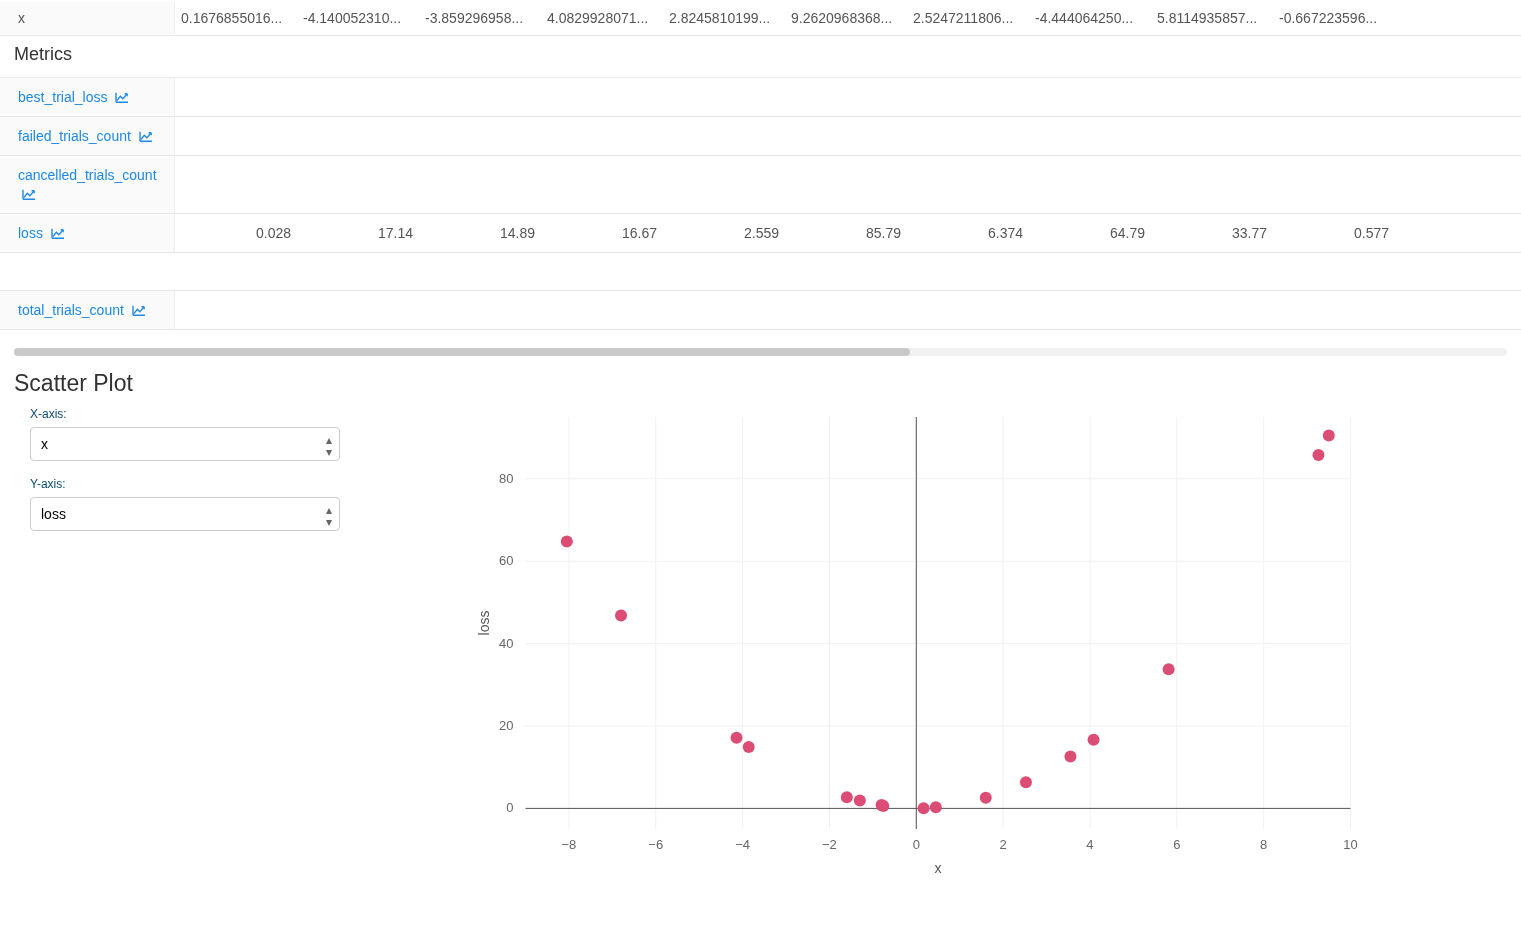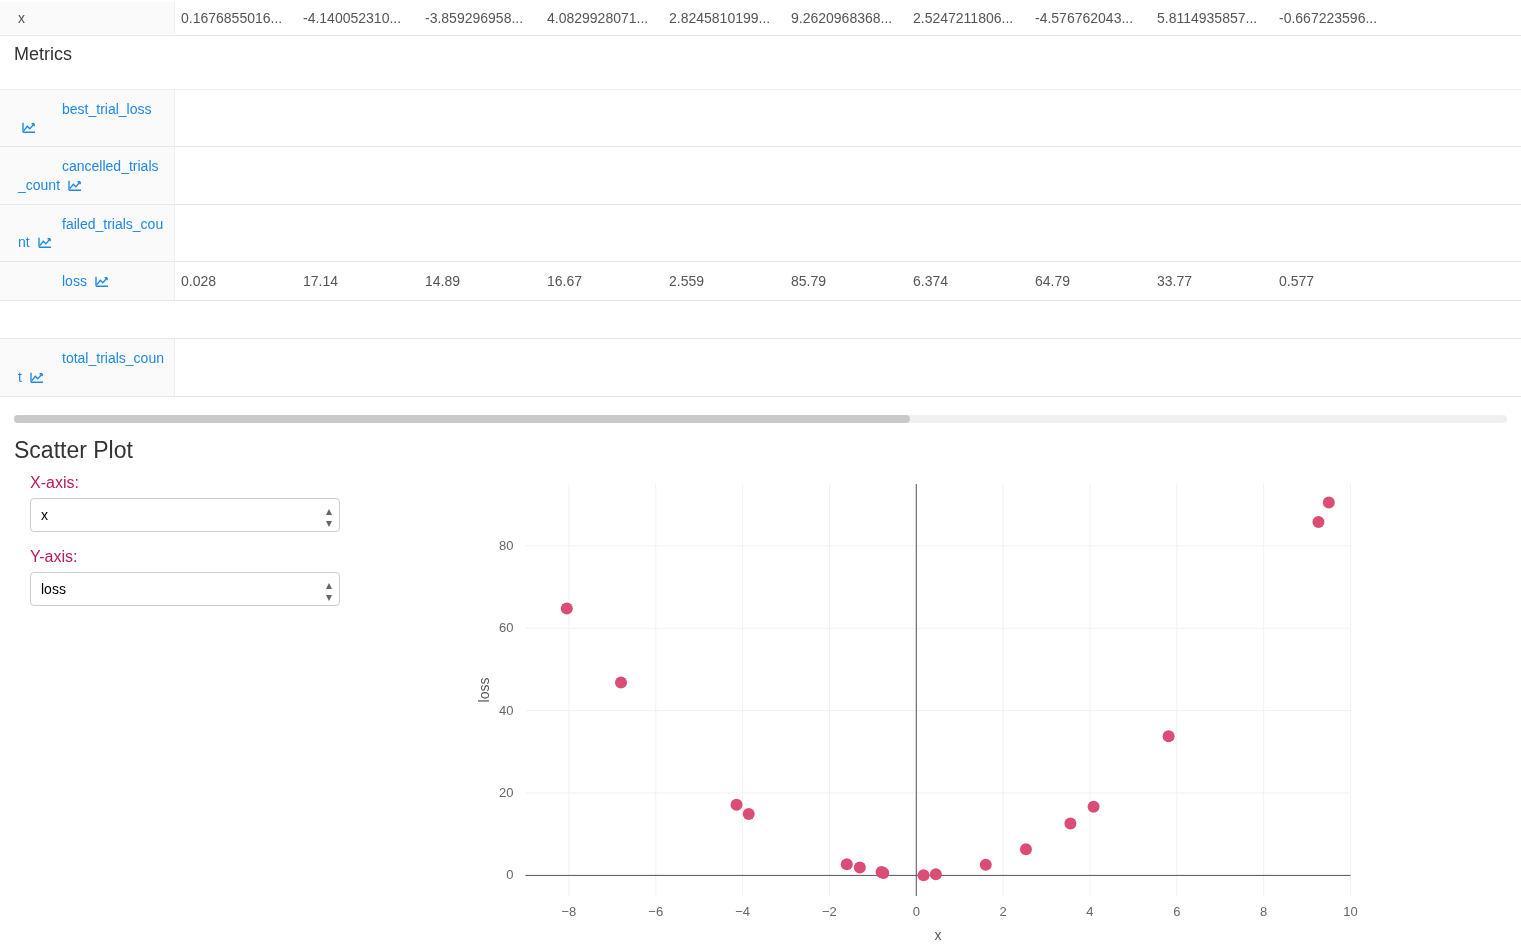--- a/index.html
+++ b/index.html
@@ -33,53 +33,53 @@
       width: 122px;
       flex: 0 0 auto;
       padding: 8px 6px;
       white-space: nowrap;
       overflow: hidden;
       text-overflow: ellipsis;
       color: #555;
     }
     .metrics-heading {
       font-size: 18px;
-      padding: 8px 14px 24px;
+      padding: 8px 14px 12px;
       color: #333;
       border-bottom: 1px solid #eee;
     }
     .metric-row {
       display: flex;
       border-bottom: 1px solid #e6e6e6;
       min-height: 38px;
     }
     .metric-label {
       width: 175px;
       padding: 10px 10px 10px 18px;
       background: #fafafa;
       border-right: 1px solid #eee;
       font-size: 14px;
       line-height: 1.3;
       flex: 0 0 auto;
     }
     .metric-label .link {
       color: #1e88e5;
       word-break: break-word;
-      margin-left: 44px;
     }
     .metric-label .chart-ic {
       color: #1e88e5;
       margin-left: 4px;
       white-space: nowrap;
     }
     .metric-cells {
       display: flex;
       flex: 1;
       overflow: hidden;
       align-items: center;
+      text-align: right;
     }
     .metric-cells .cell {
       width: 122px;
       flex: 0 0 auto;
       padding: 8px 6px;
       color: #555;
     }
     .hscroll {
       height: 10px;
       margin: 18px 14px 12px 14px;
@@ -107,22 +107,22 @@
     }
     .scatter-area {
       display: flex;
       padding: 0 0 10px 30px;
     }
     .controls {
       width: 330px;
       flex: 0 0 auto;
     }
     .ctrl-label {
-      font-size: 16px;
-      color: #be185d;
+      font-size: 12px;
+      color: #0c4a6e;
       margin: 0 0 6px 0;
     }
     .select-wrap {
       position: relative;
       margin-bottom: 16px;
     }
     .select-wrap select {
       width: 310px;
       height: 34px;
       padding: 4px 28px 4px 10px;
@@ -160,21 +160,21 @@
 <div class="top-row">
   <div class="row-label">x</div>
   <div class="row-cells" id="top-row-cells">
       <div class="cell">0.1676855016...</div>
       <div class="cell">-4.140052310...</div>
       <div class="cell">-3.859296958...</div>
       <div class="cell">4.0829928071...</div>
       <div class="cell">2.8245810199...</div>
       <div class="cell">9.2620968368...</div>
       <div class="cell">2.5247211806...</div>
-      <div class="cell">-4.576762043...</div>
+      <div class="cell">-4.444064250...</div>
       <div class="cell">5.8114935857...</div>
       <div class="cell">-0.667223596...</div>
     </div>
 </div>
 
 <div class="metrics-heading">Metrics</div>
 
 <div id="metrics-rows">
     <div class="metric-row">
       <div class="metric-label"><span class="link">best_trial_loss</span><span class="chart-ic"> <svg class="chart-ic-svg" width="14" height="12" viewBox="0 0 16 14">
@@ -189,40 +189,40 @@
         <div class="cell"></div>
         <div class="cell"></div>
         <div class="cell"></div>
         <div class="cell"></div>
         <div class="cell"></div>
         <div class="cell"></div>
         <div class="cell"></div>
       </div>
     </div>
     <div class="metric-row">
+      <div class="metric-label"><span class="link">failed_trials_count</span><span class="chart-ic"> <svg class="chart-ic-svg" width="14" height="12" viewBox="0 0 16 14">
+            <path d="M1 12 L1 1 M1 12 L15 12" stroke="#1e88e5" stroke-width="1.6" fill="none"></path>
+            <path d="M2 10 L6 5 L9 8 L14 2" stroke="#1e88e5" stroke-width="1.6" fill="none"></path>
+            <path d="M14 2 L11 2 M14 2 L14 5" stroke="#1e88e5" stroke-width="1.6" fill="none"></path>
+          </svg></span></div>
+      <div class="metric-cells">
+        <div class="cell"></div>
+        <div class="cell"></div>
+        <div class="cell"></div>
+        <div class="cell"></div>
+        <div class="cell"></div>
+        <div class="cell"></div>
+        <div class="cell"></div>
+        <div class="cell"></div>
+        <div class="cell"></div>
+        <div class="cell"></div>
+      </div>
+    </div>
+    <div class="metric-row">
       <div class="metric-label"><span class="link">cancelled_trials_count</span><span class="chart-ic"> <svg class="chart-ic-svg" width="14" height="12" viewBox="0 0 16 14">
-            <path d="M1 12 L1 1 M1 12 L15 12" stroke="#1e88e5" stroke-width="1.6" fill="none"></path>
-            <path d="M2 10 L6 5 L9 8 L14 2" stroke="#1e88e5" stroke-width="1.6" fill="none"></path>
-            <path d="M14 2 L11 2 M14 2 L14 5" stroke="#1e88e5" stroke-width="1.6" fill="none"></path>
-          </svg></span></div>
-      <div class="metric-cells">
-        <div class="cell"></div>
-        <div class="cell"></div>
-        <div class="cell"></div>
-        <div class="cell"></div>
-        <div class="cell"></div>
-        <div class="cell"></div>
-        <div class="cell"></div>
-        <div class="cell"></div>
-        <div class="cell"></div>
-        <div class="cell"></div>
-      </div>
-    </div>
-    <div class="metric-row">
-      <div class="metric-label"><span class="link">failed_trials_count</span><span class="chart-ic"> <svg class="chart-ic-svg" width="14" height="12" viewBox="0 0 16 14">
             <path d="M1 12 L1 1 M1 12 L15 12" stroke="#1e88e5" stroke-width="1.6" fill="none"></path>
             <path d="M2 10 L6 5 L9 8 L14 2" stroke="#1e88e5" stroke-width="1.6" fill="none"></path>
             <path d="M14 2 L11 2 M14 2 L14 5" stroke="#1e88e5" stroke-width="1.6" fill="none"></path>
           </svg></span></div>
       <div class="metric-cells">
         <div class="cell"></div>
         <div class="cell"></div>
         <div class="cell"></div>
         <div class="cell"></div>
         <div class="cell"></div>

